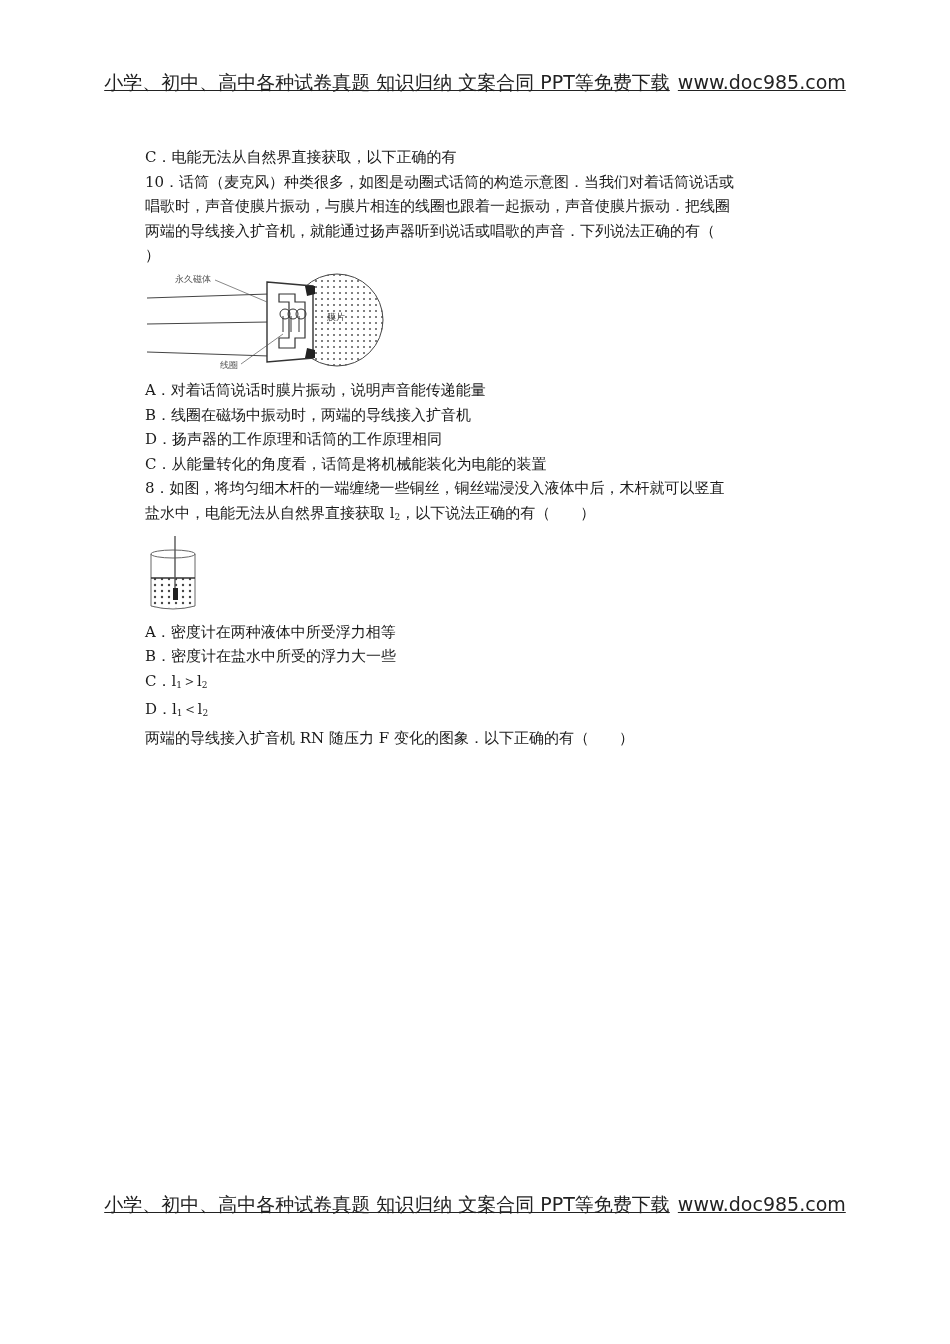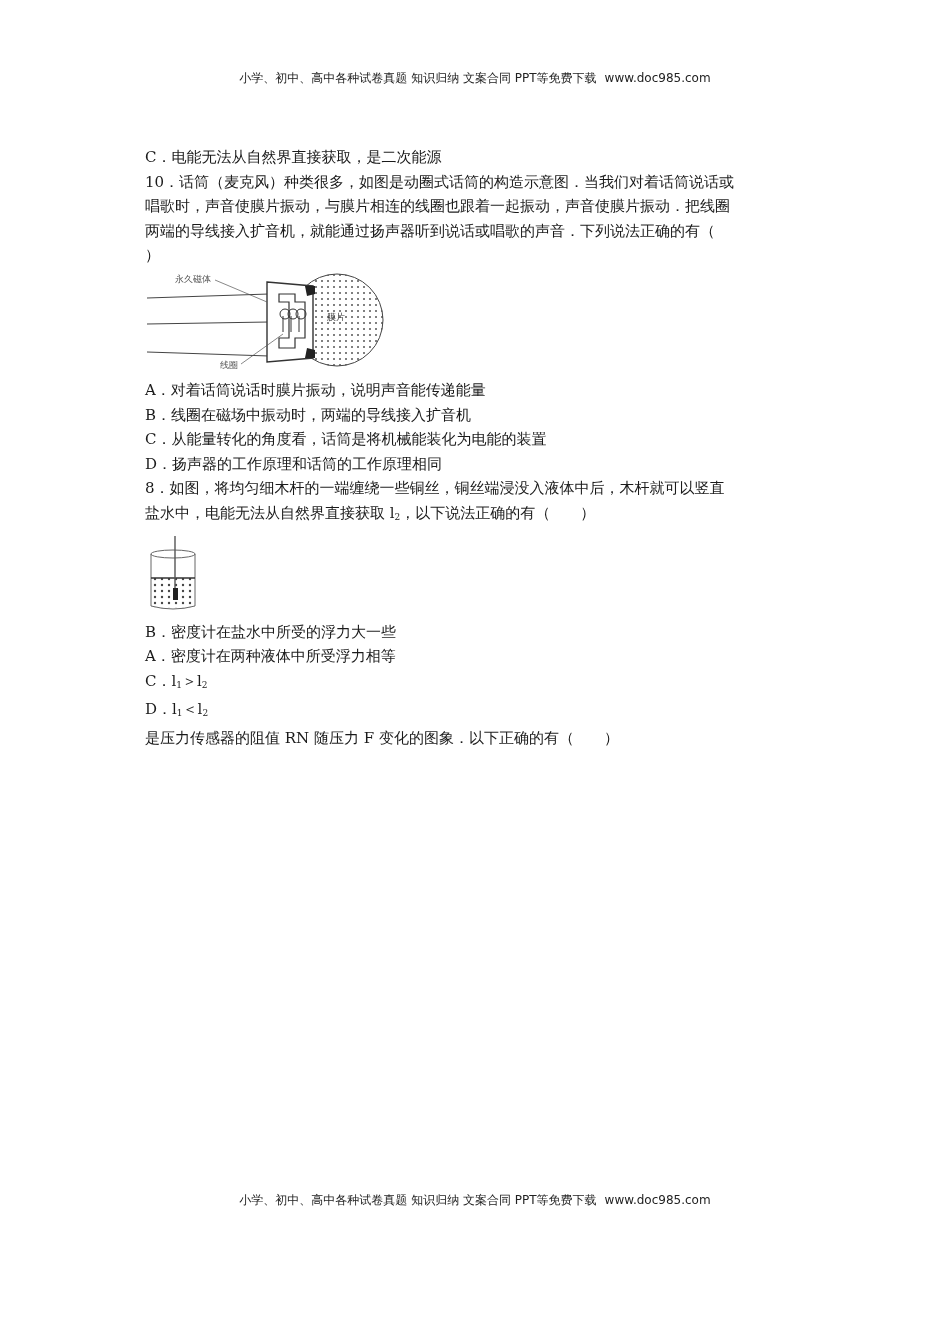--- a/index.html
+++ b/index.html
@@ -1,37 +1,37 @@
 <!DOCTYPE html>
 <html><head>
 <meta charset="utf-8">
 <style>
   html, body { margin:0; padding:0; background:#ffffff; }
   body { width:950px; height:1344px; position:relative; overflow:hidden;
          font-family:"DejaVu Serif", "Liberation Serif", serif; color:#1a1a1a; }
   .hdr, .ftr { position:absolute; left:0; width:950px; text-align:center;
-               font-family:"DejaVu Sans", "Liberation Sans", sans-serif; font-size:12px; color:#222; }
+               font-family:"DejaVu Sans", "Liberation Sans", sans-serif; font-size:19px; color:#222;text-decoration:underline; }
   .hdr { top:70px; }
   .ftr { top:1192px; }
   .hdr .url, .ftr .url { margin-left:8px; }
   .content { position:absolute; left:145px; top:145px; width:670px; font-size:15px; line-height:24.6px; }
   .line { white-space:nowrap; }
   .fig-mic { display:block; margin:4px 0 6px 0; }
   .fig-beaker { display:block; margin:4px 0 6px 0; }
   sub { font-size:9px; vertical-align:-2px; }
 </style>
 </head>
 <body>
 
 <div class="hdr">
   <span>小学、初中、高中各种试卷真题 知识归纳 文案合同 PPT等免费下载</span><span class="url">www.doc985.com</span>
 </div>
 
 <div class="content">
-  <div class="line">C．电能无法从自然界直接获取，是二次能源</div>
+  <div class="line">C．电能无法从自然界直接获取，以下正确的有</div>
 
   <div>
     <div class="line">10．话筒（麦克风）种类很多，如图是动圈式话筒的构造示意图．当我们对着话筒说话或</div>
     <div class="line">唱歌时，声音使膜片振动，与膜片相连的线圈也跟着一起振动，声音使膜片振动．把线圈</div>
     <div class="line">两端的导线接入扩音机，就能通过扬声器听到说话或唱歌的声音．下列说法正确的有（</div>
     <div class="line">）</div>
 
     <svg class="fig-mic" width="240" height="100" viewBox="0 0 240 100">
       <defs>
         <pattern id="dots" width="6" height="6" patternUnits="userSpaceOnUse">
@@ -54,48 +54,48 @@
       <path d="M160 86 L170 86 L170 78 L162 76 Z" fill="#222"></path>
       <text x="30" y="10" font-size="9" fill="#555">永久磁体</text>
       <line x1="70" y1="8" x2="122" y2="30" stroke="#555" stroke-width="0.7"></line>
       <text x="182" y="48" font-size="9" fill="#333">膜片</text>
       <text x="75" y="96" font-size="9" fill="#555">线圈</text>
       <line x1="96" y1="92" x2="138" y2="62" stroke="#555" stroke-width="0.7"></line>
     </svg>
 
     <div class="line">A．对着话筒说话时膜片振动，说明声音能传递能量</div>
     <div class="line">B．线圈在磁场中振动时，两端的导线接入扩音机</div>
+    <div class="line">D．扬声器的工作原理和话筒的工作原理相同</div>
     <div class="line">C．从能量转化的角度看，话筒是将机械能装化为电能的装置</div>
-    <div class="line">D．扬声器的工作原理和话筒的工作原理相同</div>
   </div>
 
   <div>
     <div class="line">8．如图，将均匀细木杆的一端缠绕一些铜丝，铜丝端浸没入液体中后，木杆就可以竖直</div>
     <div class="line"><span>盐水中，电能无法从自然界直接获取 l</span><sub>2</sub><span>，以下说法正确的有（　　）</span></div>
 
     <svg class="fig-beaker" width="60" height="80" viewBox="0 0 60 80">
       <defs>
         <pattern id="dots2" width="7" height="6" patternUnits="userSpaceOnUse">
           <circle cx="3" cy="3" r="1.2" fill="#444"></circle>
         </pattern>
       </defs>
       <ellipse cx="28" cy="20" rx="22" ry="4" fill="none" stroke="#555" stroke-width="0.9"></ellipse>
       <path d="M6 20 L6 72 Q28 78 50 72 L50 20" fill="none" stroke="#555" stroke-width="0.9"></path>
       <rect x="6.5" y="44" width="43" height="30" fill="url(#dots2)"></rect>
       <line x1="6" y1="44" x2="50" y2="44" stroke="#333" stroke-width="1.4"></line>
       <line x1="30" y1="2" x2="30" y2="62" stroke="#555" stroke-width="1.4"></line>
       <rect x="28" y="54" width="5" height="12" fill="#222"></rect>
     </svg>
 
+    <div class="line">A．密度计在两种液体中所受浮力相等</div>
     <div class="line">B．密度计在盐水中所受的浮力大一些</div>
-    <div class="line">A．密度计在两种液体中所受浮力相等</div>
     <div class="line"><span>C．l</span><sub>1</sub><span>＞l</span><sub>2</sub></div>
     <div class="line"><span>D．l</span><sub>1</sub><span>＜l</span><sub>2</sub></div>
   </div>
 
   <div>
-    <div class="line">是压力传感器的阻值 RN 随压力 F 变化的图象．以下正确的有（　　）</div>
+    <div class="line">两端的导线接入扩音机 RN 随压力 F 变化的图象．以下正确的有（　　）</div>
   </div>
 </div>
 
 <div class="ftr">
   <span>小学、初中、高中各种试卷真题 知识归纳 文案合同 PPT等免费下载</span><span class="url">www.doc985.com</span>
 </div>
 
 </body></html>

